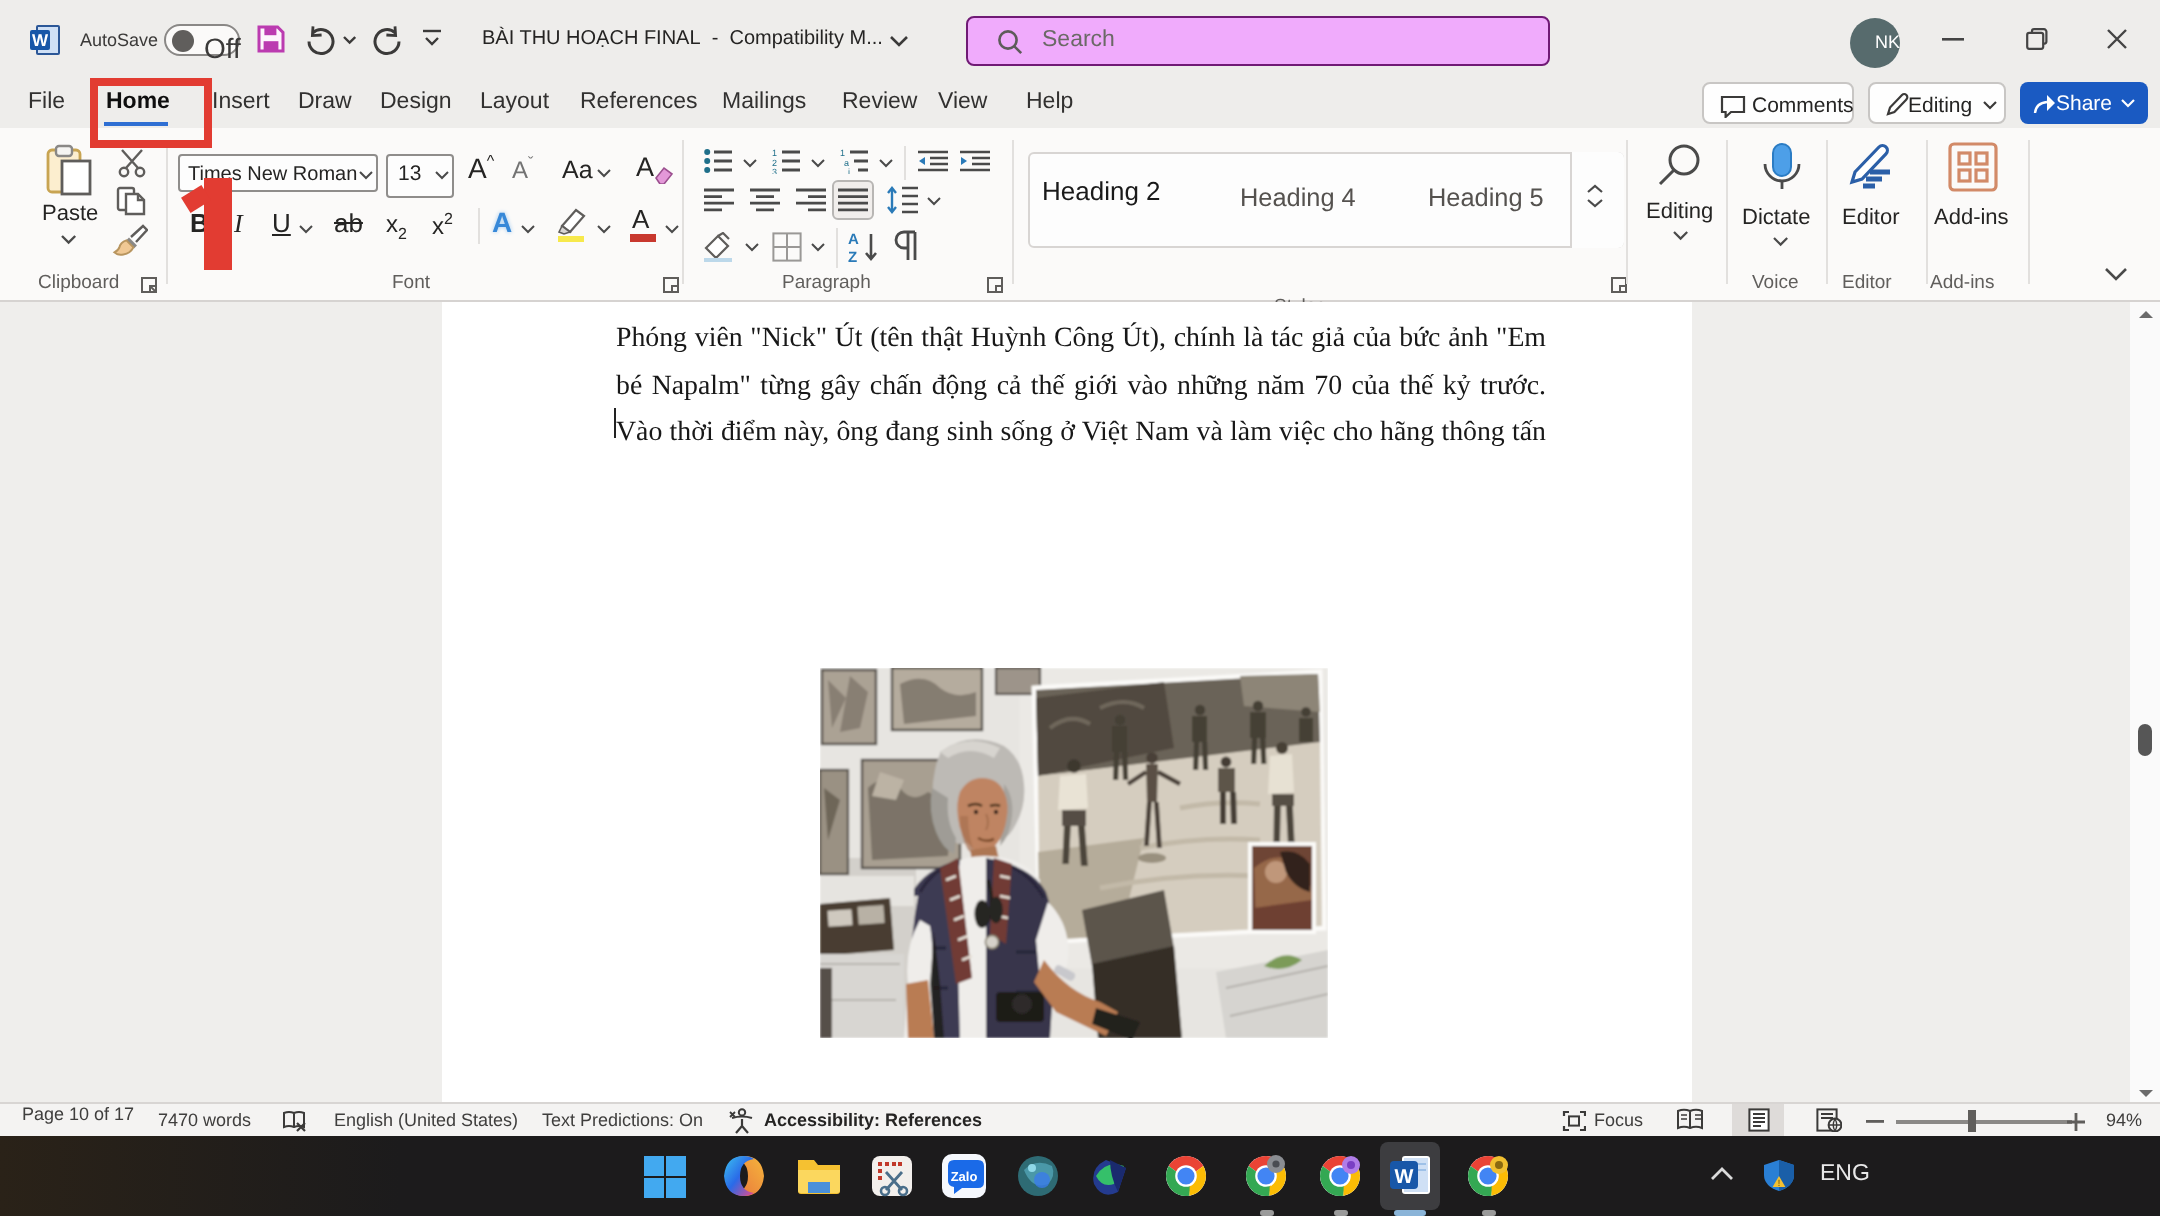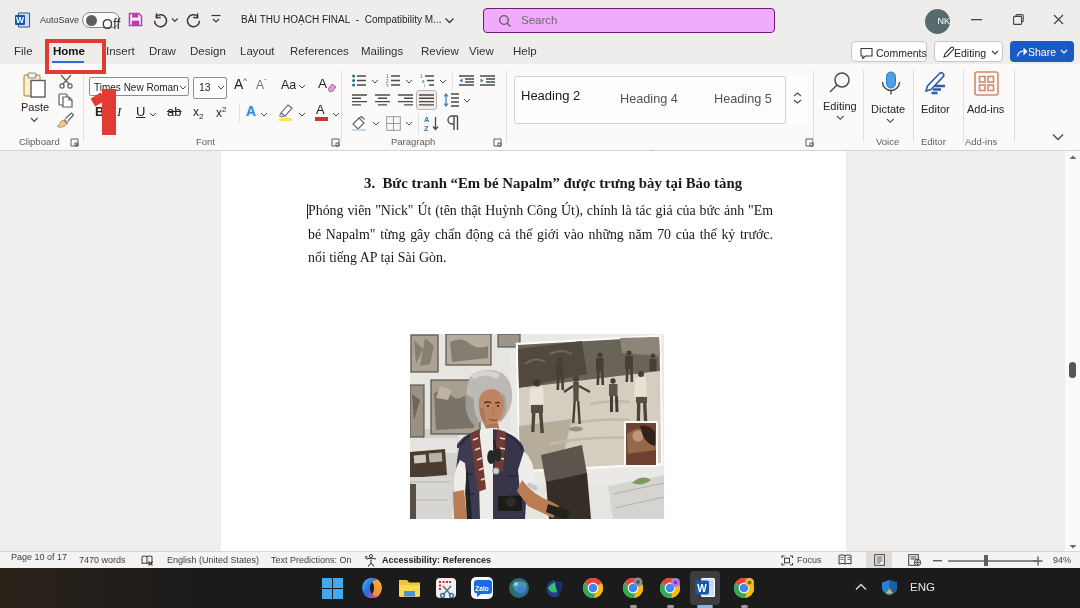--- a/index.html
+++ b/index.html
@@ -374,25 +374,24 @@
     <span class="glabel" style="left:965px;top:136px">Add-ins</span>
     <div class="vsep" style="left:1014px"></div>
     <svg class="abs" style="left:1052px;top:133px" width="12" height="8" viewBox="0 0 12 8">
           <path d="M1 1.5 l5 5 l5-5" fill="none" stroke="#4a4a4a" stroke-width="1.3"></path>
         </svg>
   </div>
     </div>
   <div class="abs" id="canvas"></div>
   <div class="abs" id="page">
     <div class="abs" style="left:87px;top:0;width:471px;font-family:'Liberation Serif',serif;color:#181818">
-      <div style="font-size:14.8px;font-weight:bold;margin:24px 0 0 56px">3.&nbsp;&nbsp;Bức tranh “Em bé Napalm” được trưng bày tại Bảo tàng</div>
       <div style="font-size:13.9px;line-height:23.5px;margin-top:7px;width:465px">
         <div class="jl">Phóng viên "Nick" Út (tên thật Huỳnh Công Út), chính là tác giả của bức ảnh "Em</div>
         <div class="jl">bé Napalm" từng gây chấn động cả thế giới vào những năm 70 của thế kỷ trước.</div>
-        <div>nổi tiếng AP tại Sài Gòn.</div>
+        <div class="jl">Vào thời điểm này, ông đang sinh sống ở Việt Nam và làm việc cho hãng thông tấn</div>
       </div>
     </div>
     <div class="abs" style="left:86px;top:53px;width:1px;height:15px;background:#222"></div>
 
     <svg class="abs" style="left:189px;top:183px" width="254" height="185" viewBox="0 0 254 185">
       <defs>
           <filter id="pb" x="-2%" y="-2%" width="104%" height="104%">
             <feGaussianBlur stdDeviation="0.55"></feGaussianBlur>
           </filter>
         </defs>

